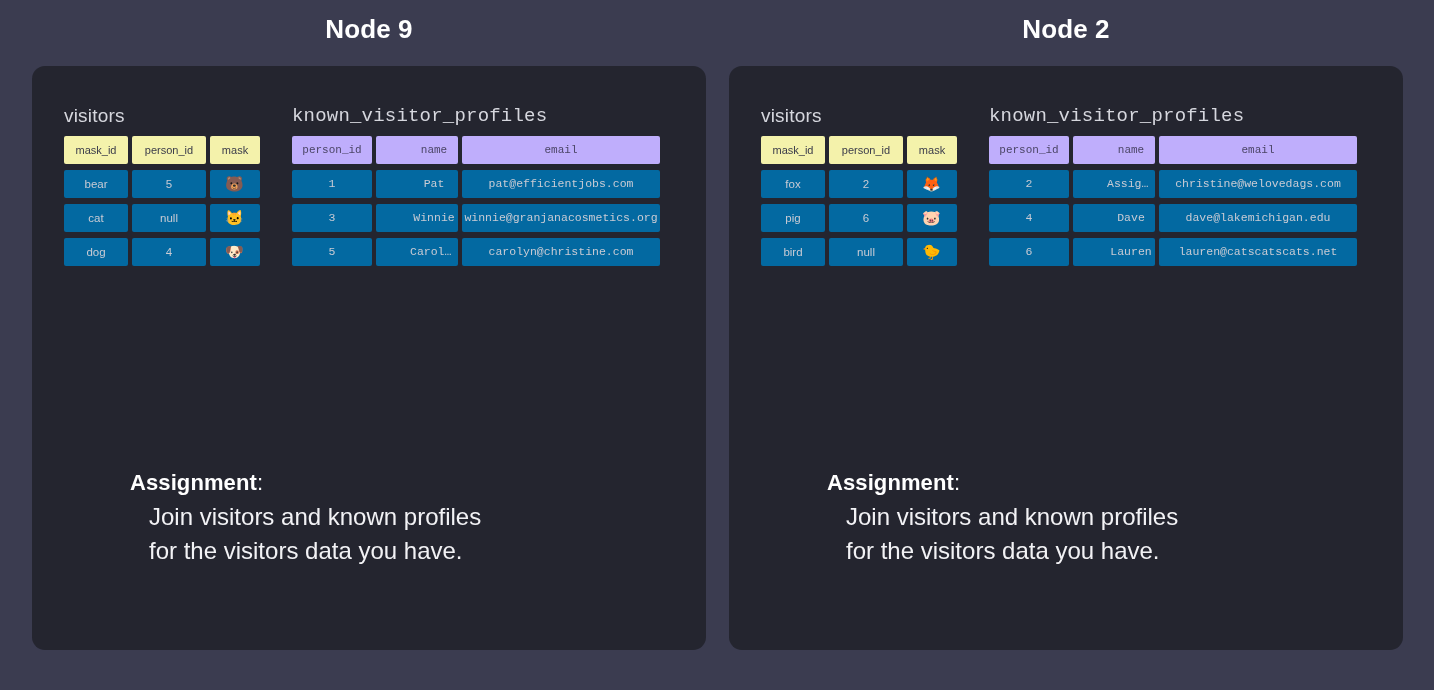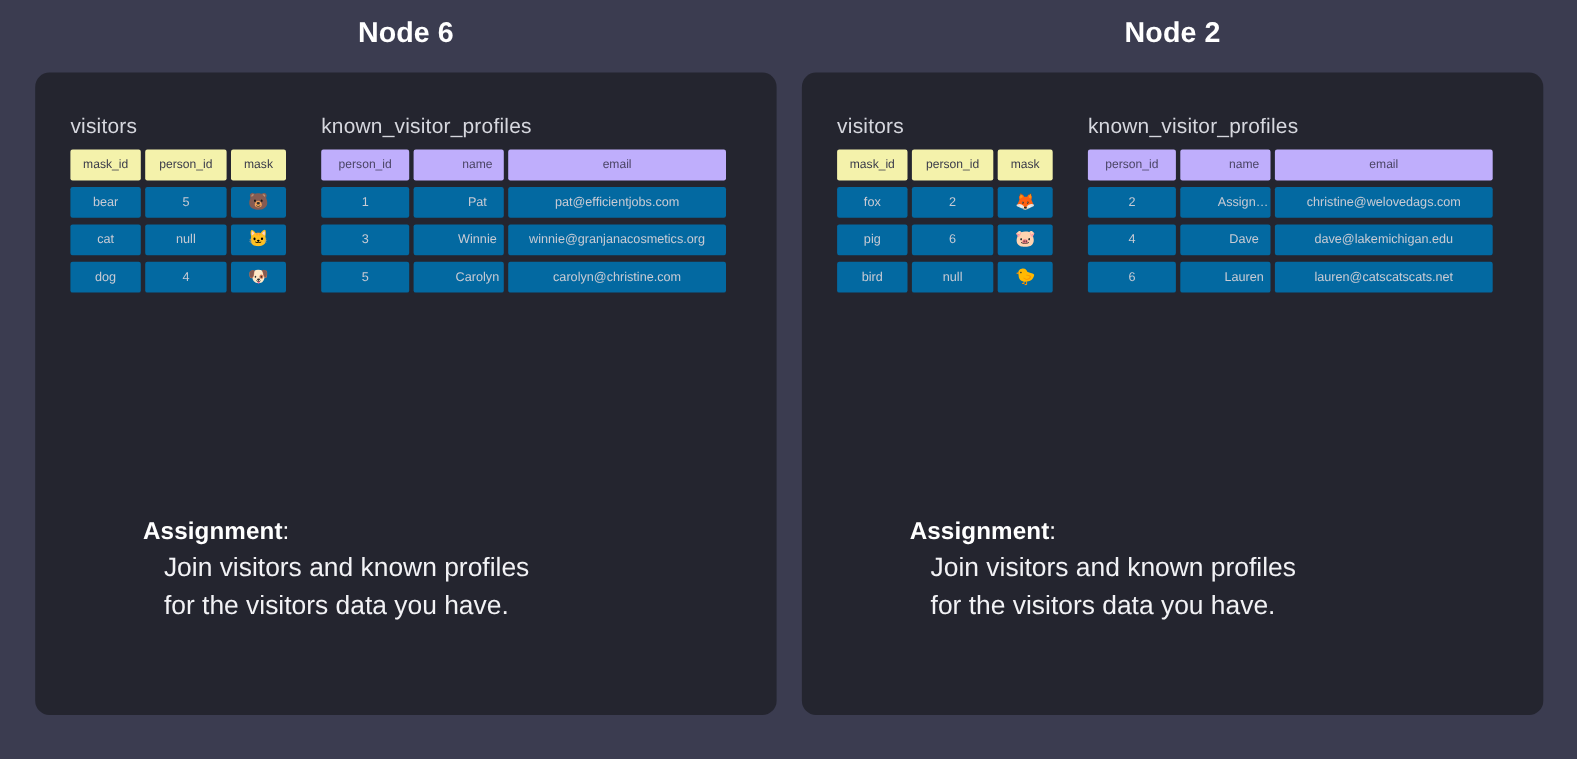--- a/index.html
+++ b/index.html
@@ -54,21 +54,21 @@
     position: absolute;
     top: 39px;
     left: 32px;
     right: 20px;
     display: flex;
     gap: 32px;
   }
 
   .table-block { }
   .table-block.visitors  { width: 196px; }
-  .table-block.profiles  { width: 372px; }
+  .table-block.profiles  { width: 372px; font-family: Liberation Mono, monospace; }
 
   .table-title {
     color: #d6d7de;
     font-size: 19px;
     font-weight: normal;
     letter-spacing: .2px;
     margin-bottom: 9px;
     white-space: nowrap;
   }
 
@@ -139,21 +139,21 @@
     line-height: 34px;
     white-space: nowrap;
   }
 </style>
 </head>
 <body>
 
 <div class="stage">
 
   <div class="node node-1">
-    <div class="node-title">Node 6</div>
+    <div class="node-title">Node 9</div>
     <div class="card">
 
       <div class="tables">
 
         <div class="table-block visitors">
           <div class="table-title">visitors</div>
           <div class="grid">
             <div class="row header">
               <div class="cell c-mask-id">mask_id</div>
               <div class="cell c-person-id">person_id</div>

